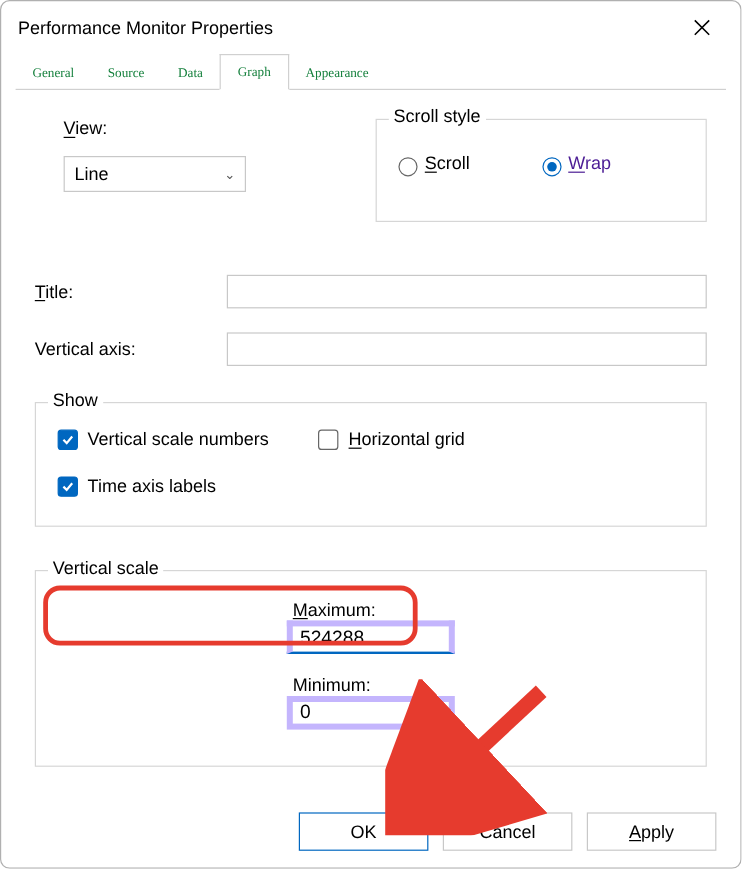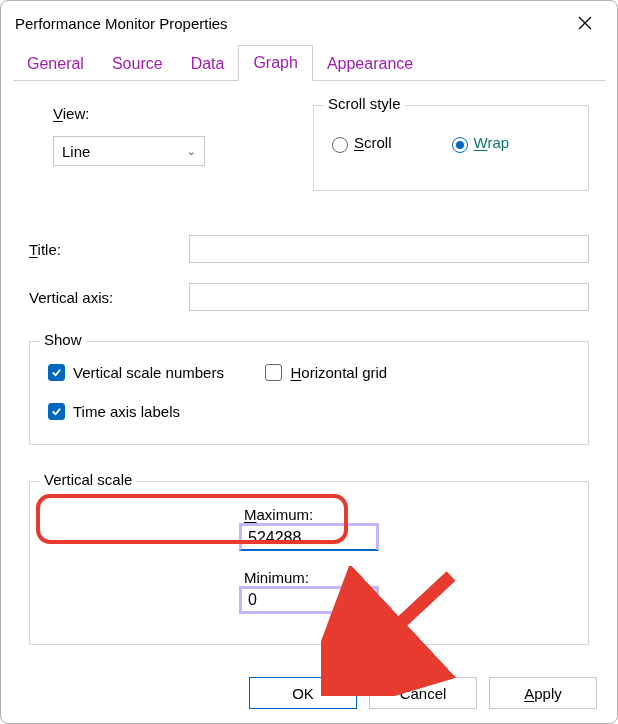--- a/index.html
+++ b/index.html
@@ -29,25 +29,26 @@
     position: relative;
   }
   .tabs::after {
     content:"";
     position:absolute; left:12px; right:12px; bottom:0;
     border-bottom:1px solid #d0d0d0;
     z-index:0;
   }
   .tab {
     padding: 8px 14px 8px 14px;
-    font-size: 16px;
-    color:#a21caf;
+    font-size: 11px;
+    color:#15803d;
     cursor:pointer;
     position:relative; z-index:1;
     background:transparent;
+    font-family:Liberation Serif, serif;
   }
   .tab.active {
     border:1px solid #d0d0d0;
     border-bottom:1px solid #ffffff;
     background:#ffffff;
     z-index:2;
   }
   .page {
     padding: 10px 28px 0 28px;
   }
@@ -80,21 +81,21 @@
   .radio {
     width:16px; height:16px; border:1px solid #666; border-radius:50%;
     display:inline-flex; align-items:center; justify-content:center;
     margin-right:6px; position:relative; top:2px;
   }
   .radio.checked { border-color:#0067c0; }
   .radio.checked .dot {
     width:8px; height:8px; background:#0067c0; border-radius:50%;
   }
   .radio-label { font-size:15px; display:inline-flex; align-items:center; cursor:pointer; }
-  .radio-label.checked { color:#0f766e; font-weight:400;align-items:flex-end; }
+  .radio-label.checked { color:#4c1d95; font-weight:400;align-items:flex-end; }
   .field-row { display:flex; align-items:center; margin-top:20px; gap:10px; }
   .field-label { width:150px; font-size:15px; }
   .text-input {
     flex:1; height:28px;
     border:1px solid #c8c8c8;
     padding:2px 6px; font-size:15px; background:#fff;
   }
   .showbox { margin-top:30px; padding:22px 18px 24px 18px; }
   .check-grid { display:grid; grid-template-columns: 1fr 1.4fr; row-gap:22px; }
   .check-item { display:flex; align-items:center; gap:8px; font-size:15px; cursor:pointer; }
@@ -104,21 +105,21 @@
     background:#fff;
   }
   .cbox.checked { background:#0067c0; border-color:#0067c0; }
   .cbox.checked svg { display:block; }
   .cbox svg { display:none; width:11px; height:11px; }
   .vscale { margin-top:36px; padding:24px 18px 30px 18px; position:relative; }
   .vs-row { display:flex; align-items:center; margin-bottom:18px;flex-direction:column; }
   .vs-label { width:130px; font-size:15px; }
   .vs-input {
     width:140px; height:28px;
-    border:3px solid #c4b5fd;
+    border:5px solid #c4b5fd;
     padding:2px 6px; font-size:16px; background:#fff;
   }
   .vs-input.focused { border-bottom:2px solid #0067c0; }
   .hilite {
     position:absolute;
     border:4px solid #e63b2e;
     border-radius:14px;
     pointer-events:none;
   }
   .buttons {

